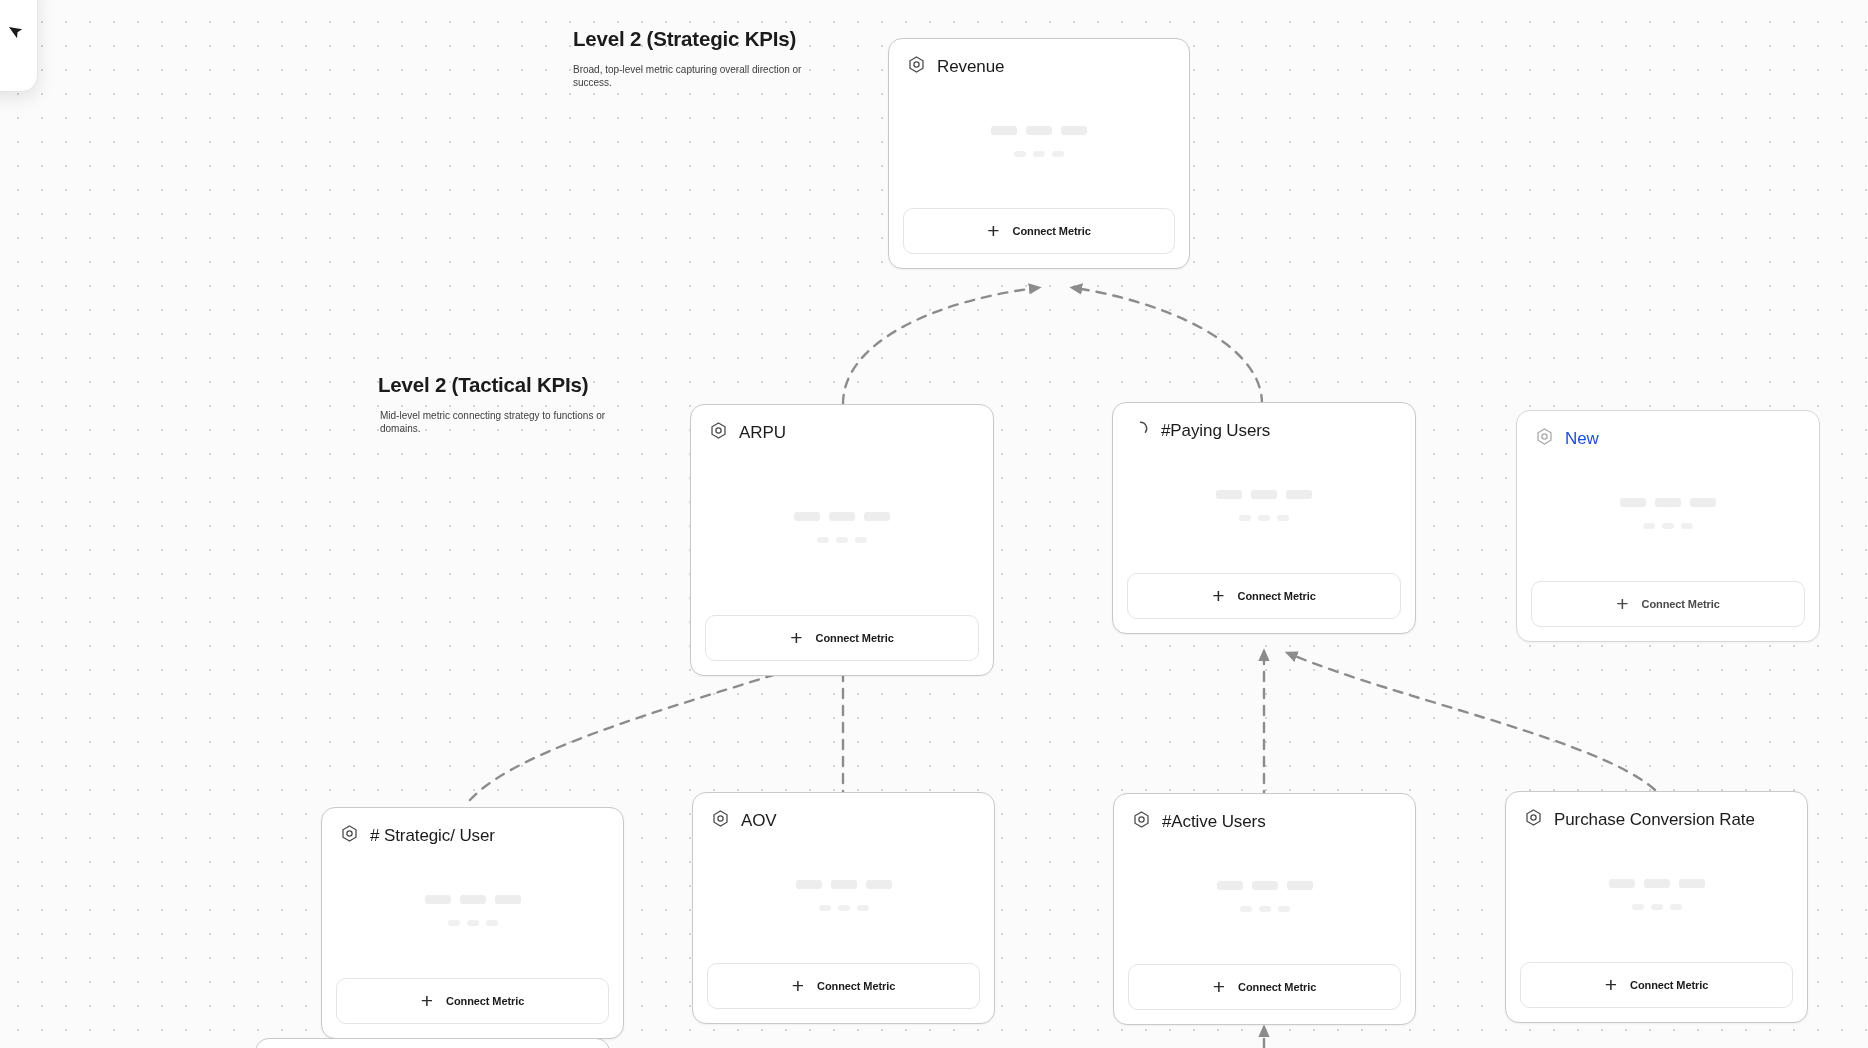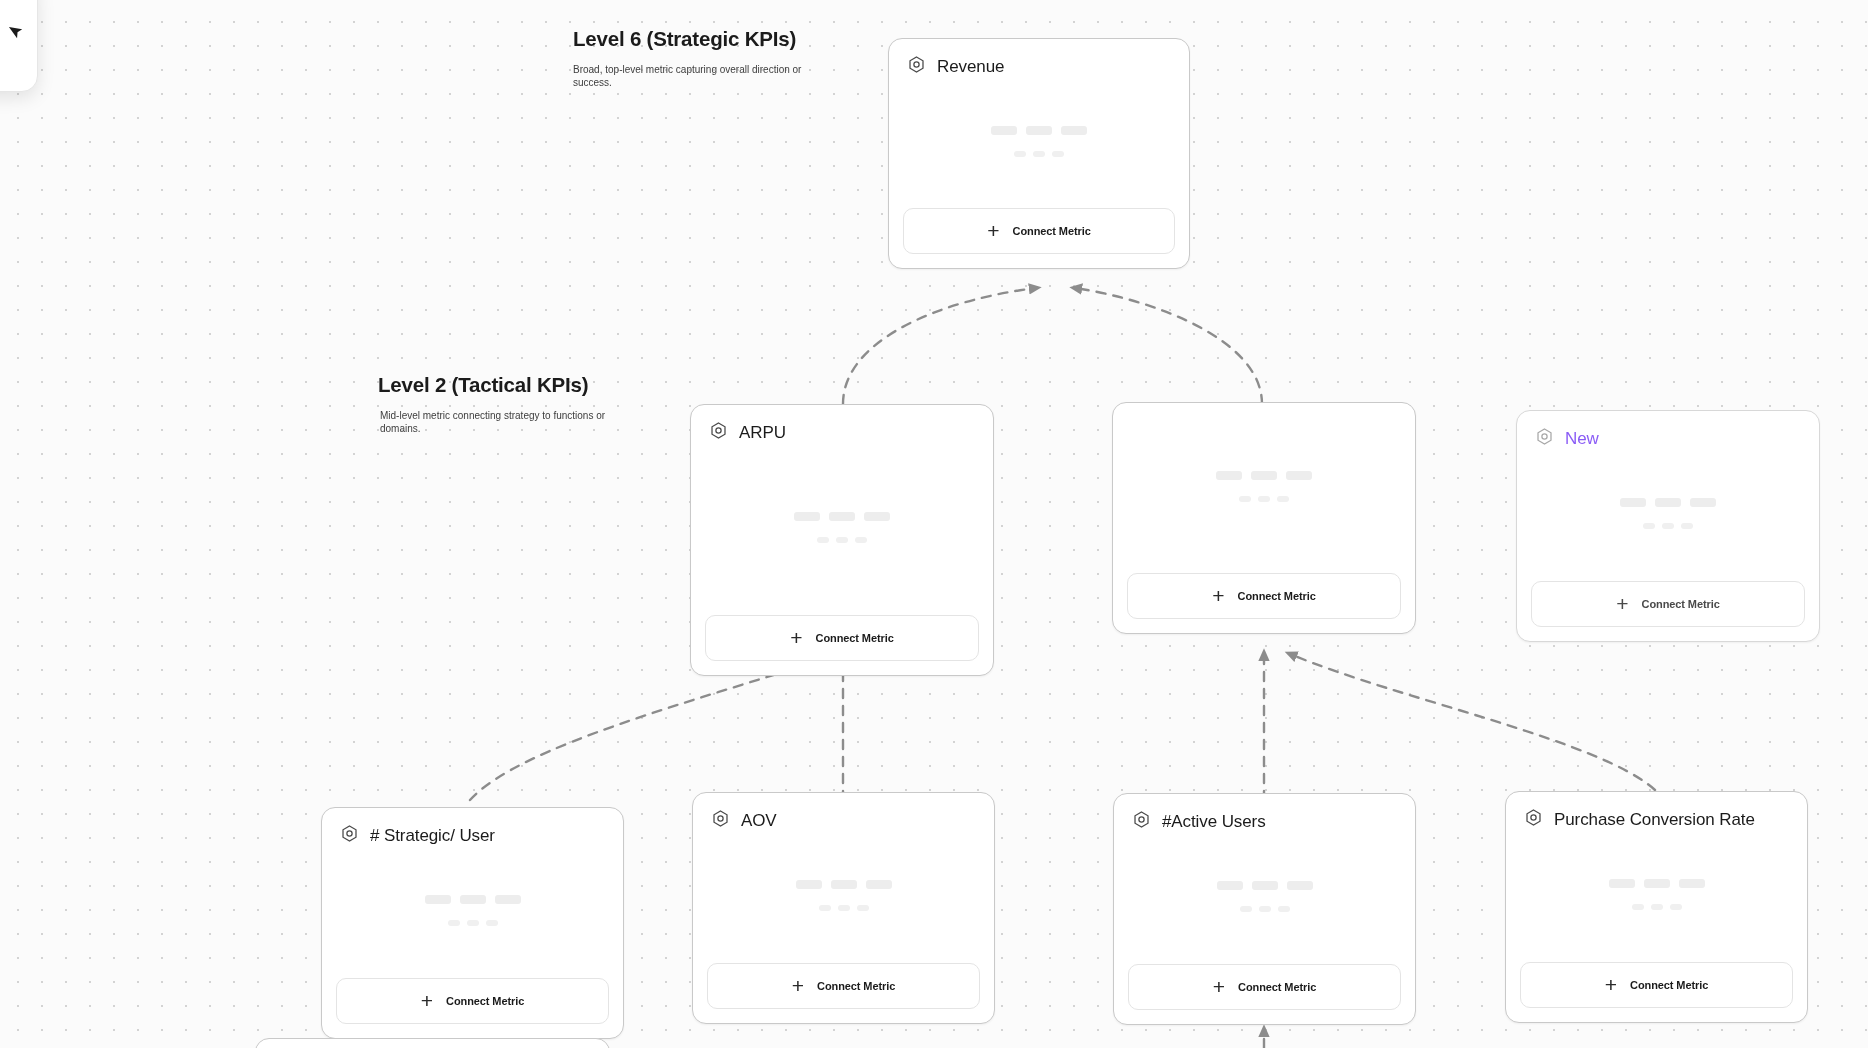--- a/index.html
+++ b/index.html
@@ -44,21 +44,21 @@
   }
   .card.muted { border-color: #d8d8d8; }
   .card-head {
     display: flex; align-items: center; gap: 11px;
     padding: 16px 18px 0 18px;
   }
   .card-title {
     font-size: 17px; color: #1b1b1b; font-weight: 400;
     white-space: nowrap; letter-spacing: -0.1px;
   }
-  .card.muted .card-title { color: #8b5cf6; }
+  .card.muted .card-title { color: #1d4ed8; }
   .hex-icon { flex: 0 0 auto; display:block; }
   .spin-icon { flex: 0 0 auto; display:block; }
 
   .card-body {
     flex: 1 1 auto;
     display: flex; flex-direction: column;
     align-items: center; justify-content: center;
     gap: 16px;
     padding: 6px 18px 10px;
   }
@@ -131,21 +131,21 @@
 
   <div id="toolbar">
     <span>
       <svg width="20" height="20" viewBox="0 0 24 24">
         <path d="M5 3 L19 11 L12.5 12.5 L9.5 19 Z" fill="#1b1b1b" transform="rotate(-20 12 12)"></path>
       </svg>
     </span>
   </div>
 
   <div class="level-label" style="left:573px; top:27px;">
-    <div class="level-title">Level 6 (Strategic KPIs)</div>
+    <div class="level-title">Level 2 (Strategic KPIs)</div>
     <div class="level-desc">Broad, top-level metric capturing overall direction or success.</div>
   </div>
 
   <div class="level-label" style="left:378px; top:373px;">
     <div class="level-title">Level 2 (Tactical KPIs)</div>
     <div class="level-desc" style="margin-left:2px;">Mid-level metric connecting strategy to functions or domains.</div>
   </div>
 
 
   <div class="card" style="left:888px; top:38px; width:302px; height:231px;">
@@ -198,20 +198,28 @@
         <span class="skel skel-sm"></span>
       </div>
     </div>
     <div class="connect-btn">
       <span class="plus">+</span>
       <span class="lbl">Connect Metric</span>
     </div>
   </div>
 
   <div class="card" style="left:1112px; top:402px; width:304px; height:232px;">
+    <div class="card-head">
+      <span class="spin-icon">
+        <svg width="19" height="19" viewBox="0 0 24 24" fill="none" stroke="#4a4a4a" stroke-width="1.8" stroke-linecap="round">
+          <path d="M12 4 A 8 8 0 0 1 18.2 16.8"></path>
+        </svg>
+      </span>
+      <span class="card-title">#Paying Users</span>
+    </div>
     <div class="card-body">
       <div class="skel-row">
         <span class="skel skel-lg"></span>
         <span class="skel skel-lg"></span>
         <span class="skel skel-lg"></span>
       </div>
       <div class="skel-row small">
         <span class="skel skel-sm"></span>
         <span class="skel skel-sm"></span>
         <span class="skel skel-sm"></span>

